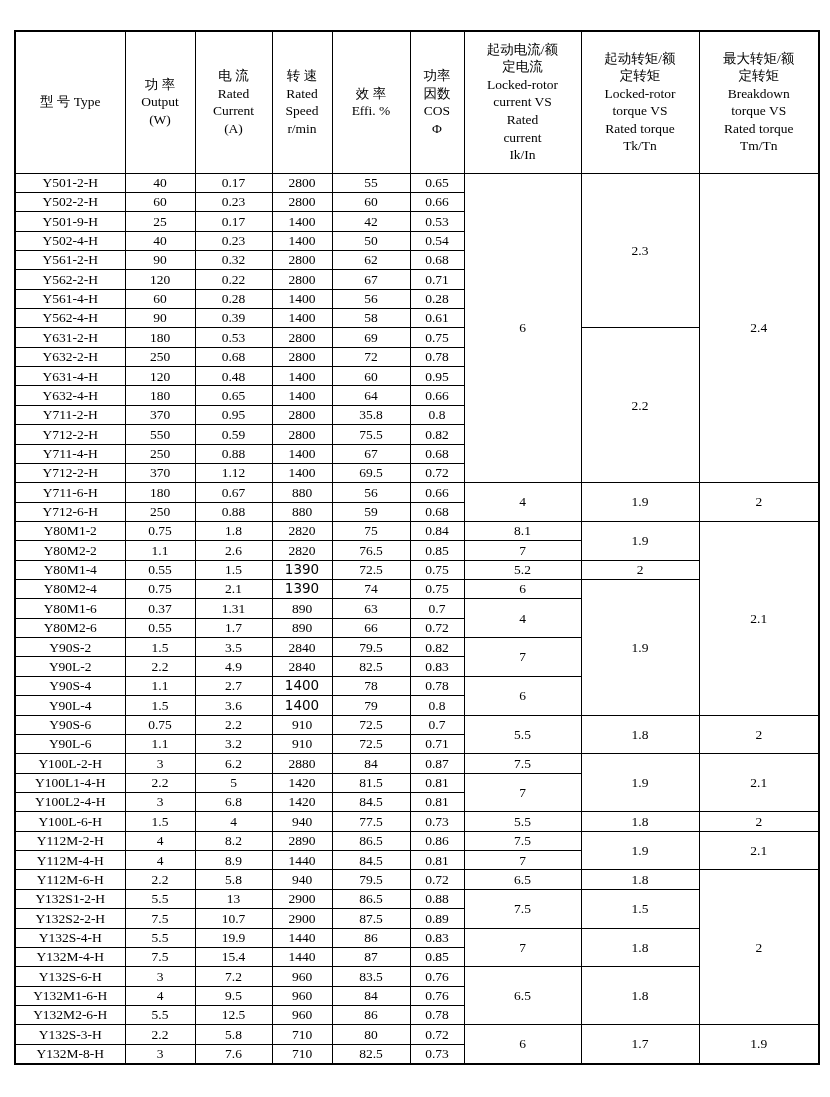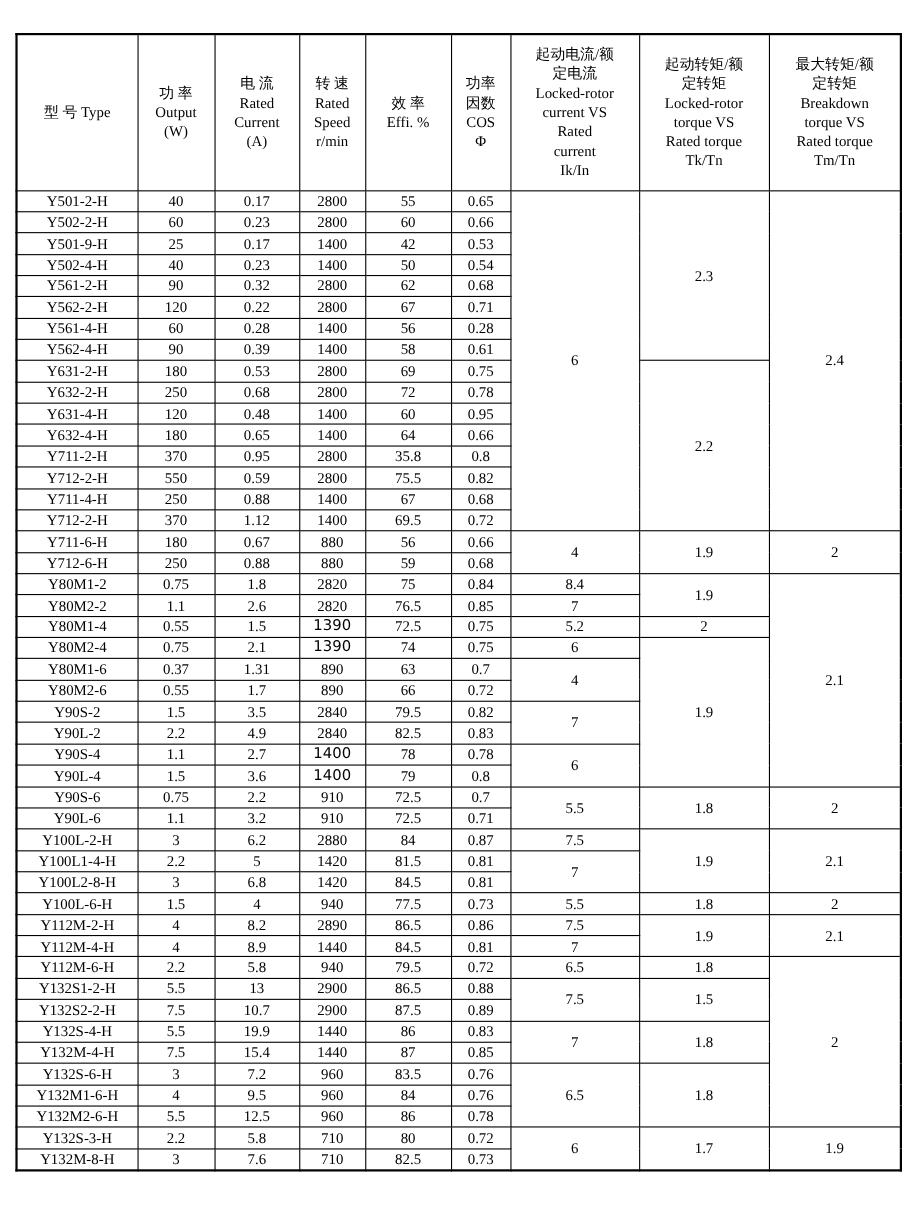--- a/index.html
+++ b/index.html
@@ -254,21 +254,21 @@
           <td>59</td>
           <td>0.68</td>
         </tr>
         <tr>
           <td>Y80M1-2</td>
           <td>0.75</td>
           <td>1.8</td>
           <td>2820</td>
           <td>75</td>
           <td>0.84</td>
-          <td rowspan="1">8.4</td>
+          <td rowspan="1">8.1</td>
           <td rowspan="2">1.9</td>
           <td rowspan="10">2.1</td>
         </tr>
         <tr>
           <td>Y80M2-2</td>
           <td>1.1</td>
           <td>2.6</td>
           <td>2820</td>
           <td>76.5</td>
           <td>0.85</td>
@@ -378,21 +378,21 @@
         <tr>
           <td>Y100L1-4-H</td>
           <td>2.2</td>
           <td>5</td>
           <td>1420</td>
           <td>81.5</td>
           <td>0.81</td>
           <td rowspan="2">7</td>
         </tr>
         <tr>
-          <td>Y100L2-8-H</td>
+          <td>Y100L2-4-H</td>
           <td>3</td>
           <td>6.8</td>
           <td>1420</td>
           <td>84.5</td>
           <td>0.81</td>
         </tr>
         <tr>
           <td>Y100L-6-H</td>
           <td>1.5</td>
           <td>4</td>

